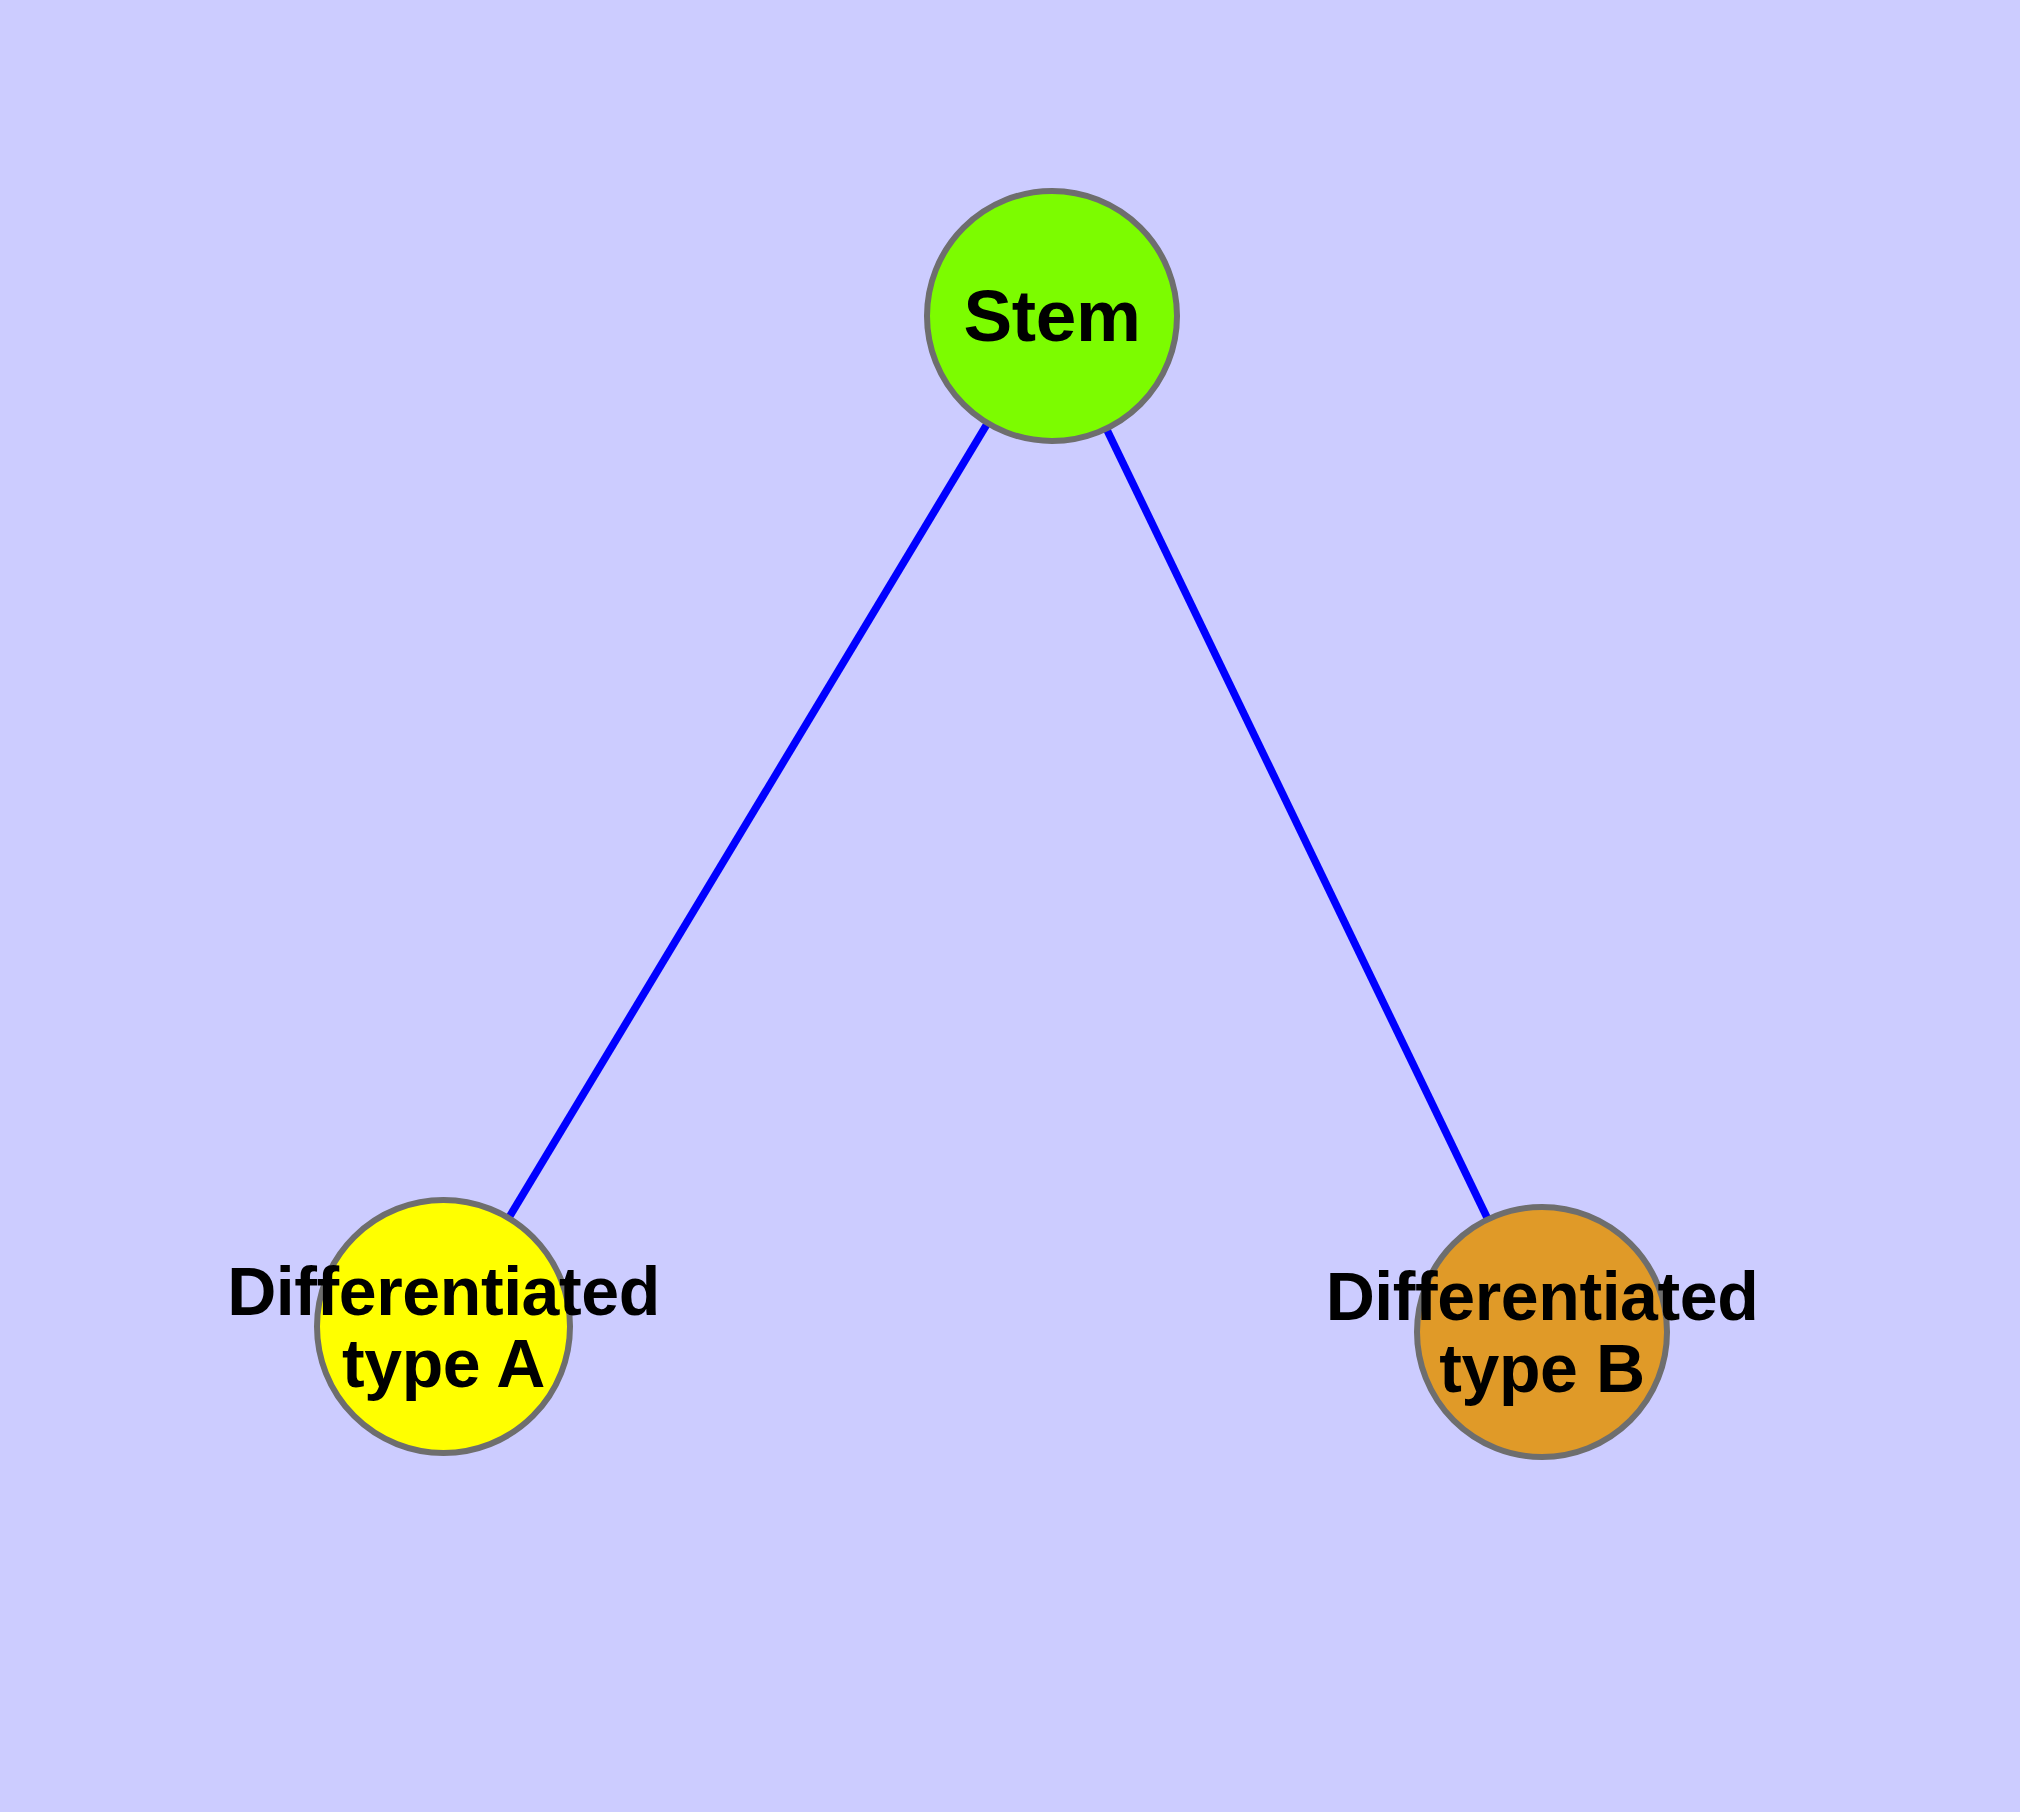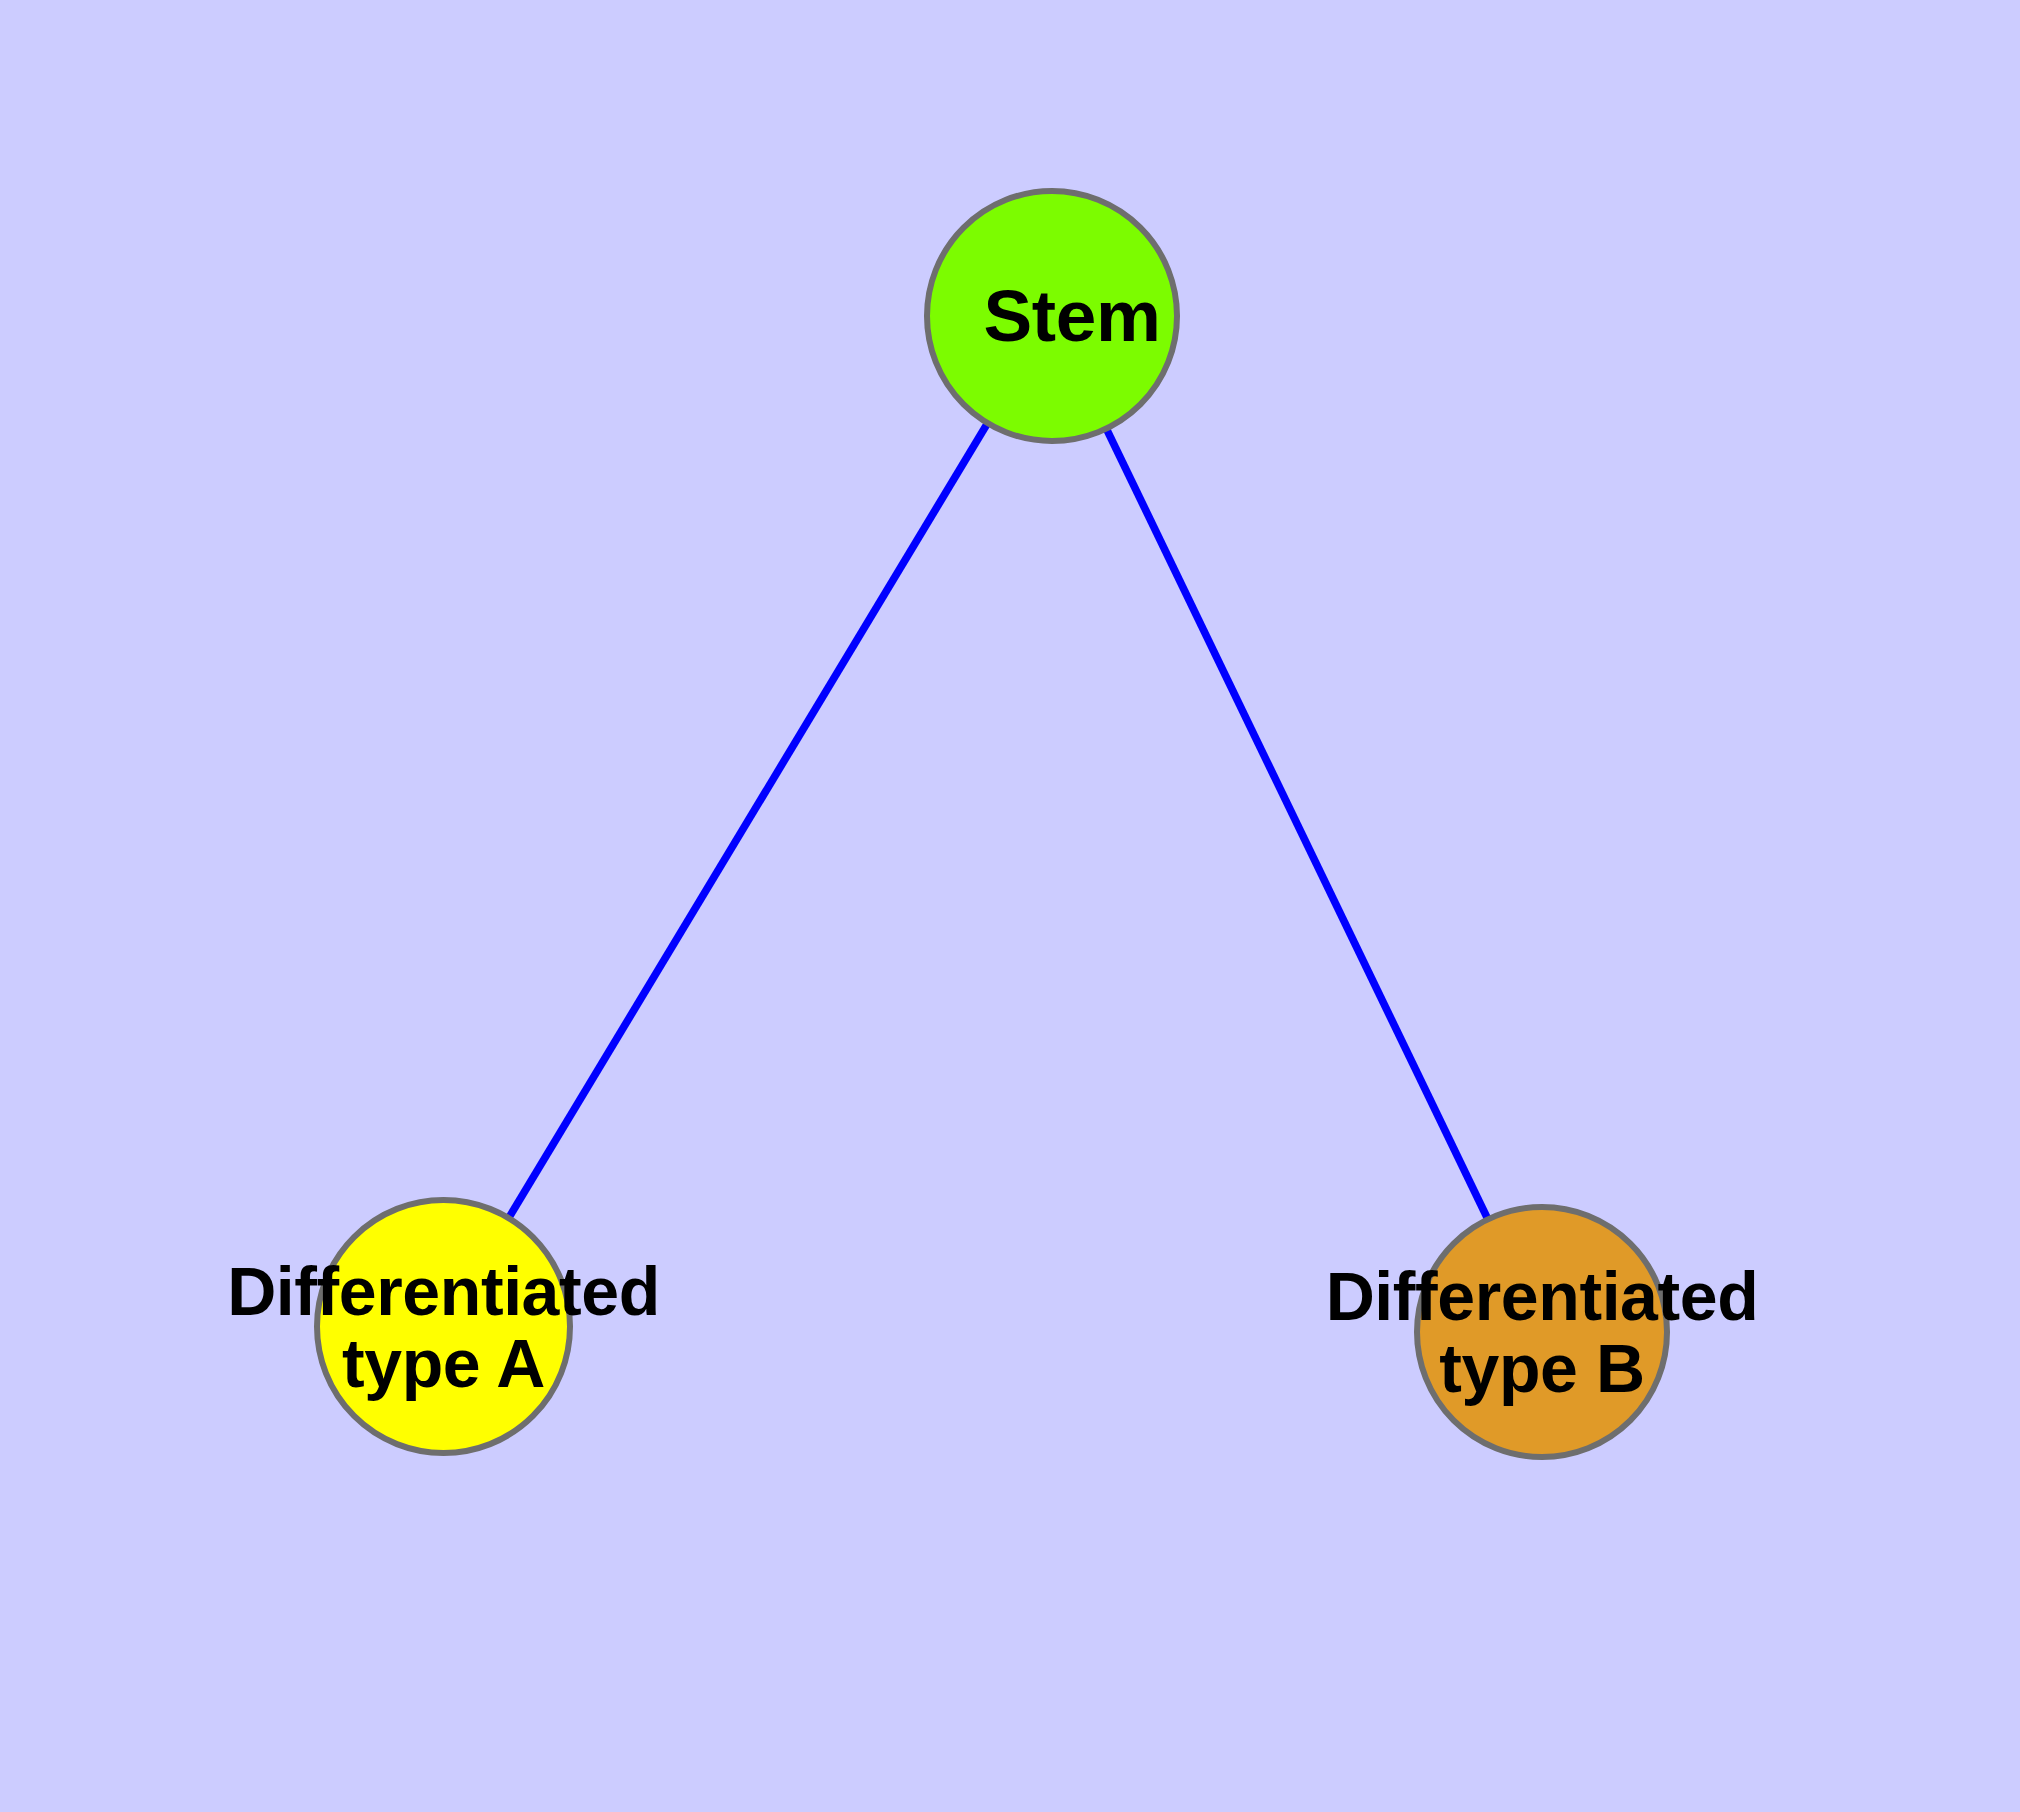--- a/index.html
+++ b/index.html
@@ -69,21 +69,21 @@
   <div id="graph-background" style="background: rgb(204, 204, 255);"></div>
 
   <svg id="edge-layer" viewBox="0 0 2384 2138" preserveAspectRatio="none" xmlns="http://www.w3.org/2000/svg">
     <line class="edge" id="svg-edge-0" x1="1241" y1="373" x2="523" y2="1565" stroke="#0000FF" stroke-width="9" stroke-linecap="butt"></line>
     <line class="edge" id="svg-edge-1" x1="1241" y1="373" x2="1819" y2="1571" stroke="#0000FF" stroke-width="9" stroke-linecap="butt"></line>
   </svg>
 
   <div id="node-layer">
 
     <div class="node" id="node-0" style="left: 924px; top: 188px; width: 256px; height: 256px; background: rgb(124, 252, 0); border: 6px solid rgb(110, 110, 110);">
-      <span class="node-label" id="node-label-0" style="font-size: 73px; margin-left: 20px;">Stem</span>
+      <span class="node-label" id="node-label-0" style="font-size: 73px;">Stem</span>
     </div>
 
     <div class="node" id="node-1" style="left: 314px; top: 1197px; width: 259px; height: 259px; background: rgb(255, 255, 0); border: 6px solid rgb(110, 110, 110);">
       <span class="node-label" id="node-label-1" style="font-size: 68px;">Differentiated
 type A</span>
     </div>
 
     <div class="node" id="node-2" style="left: 1414px; top: 1204px; width: 256px; height: 256px; background: rgb(224, 154, 40); border: 6px solid rgb(110, 110, 110);">
       <span class="node-label" id="node-label-2" style="font-size: 68px;">Differentiated
 type B</span>

